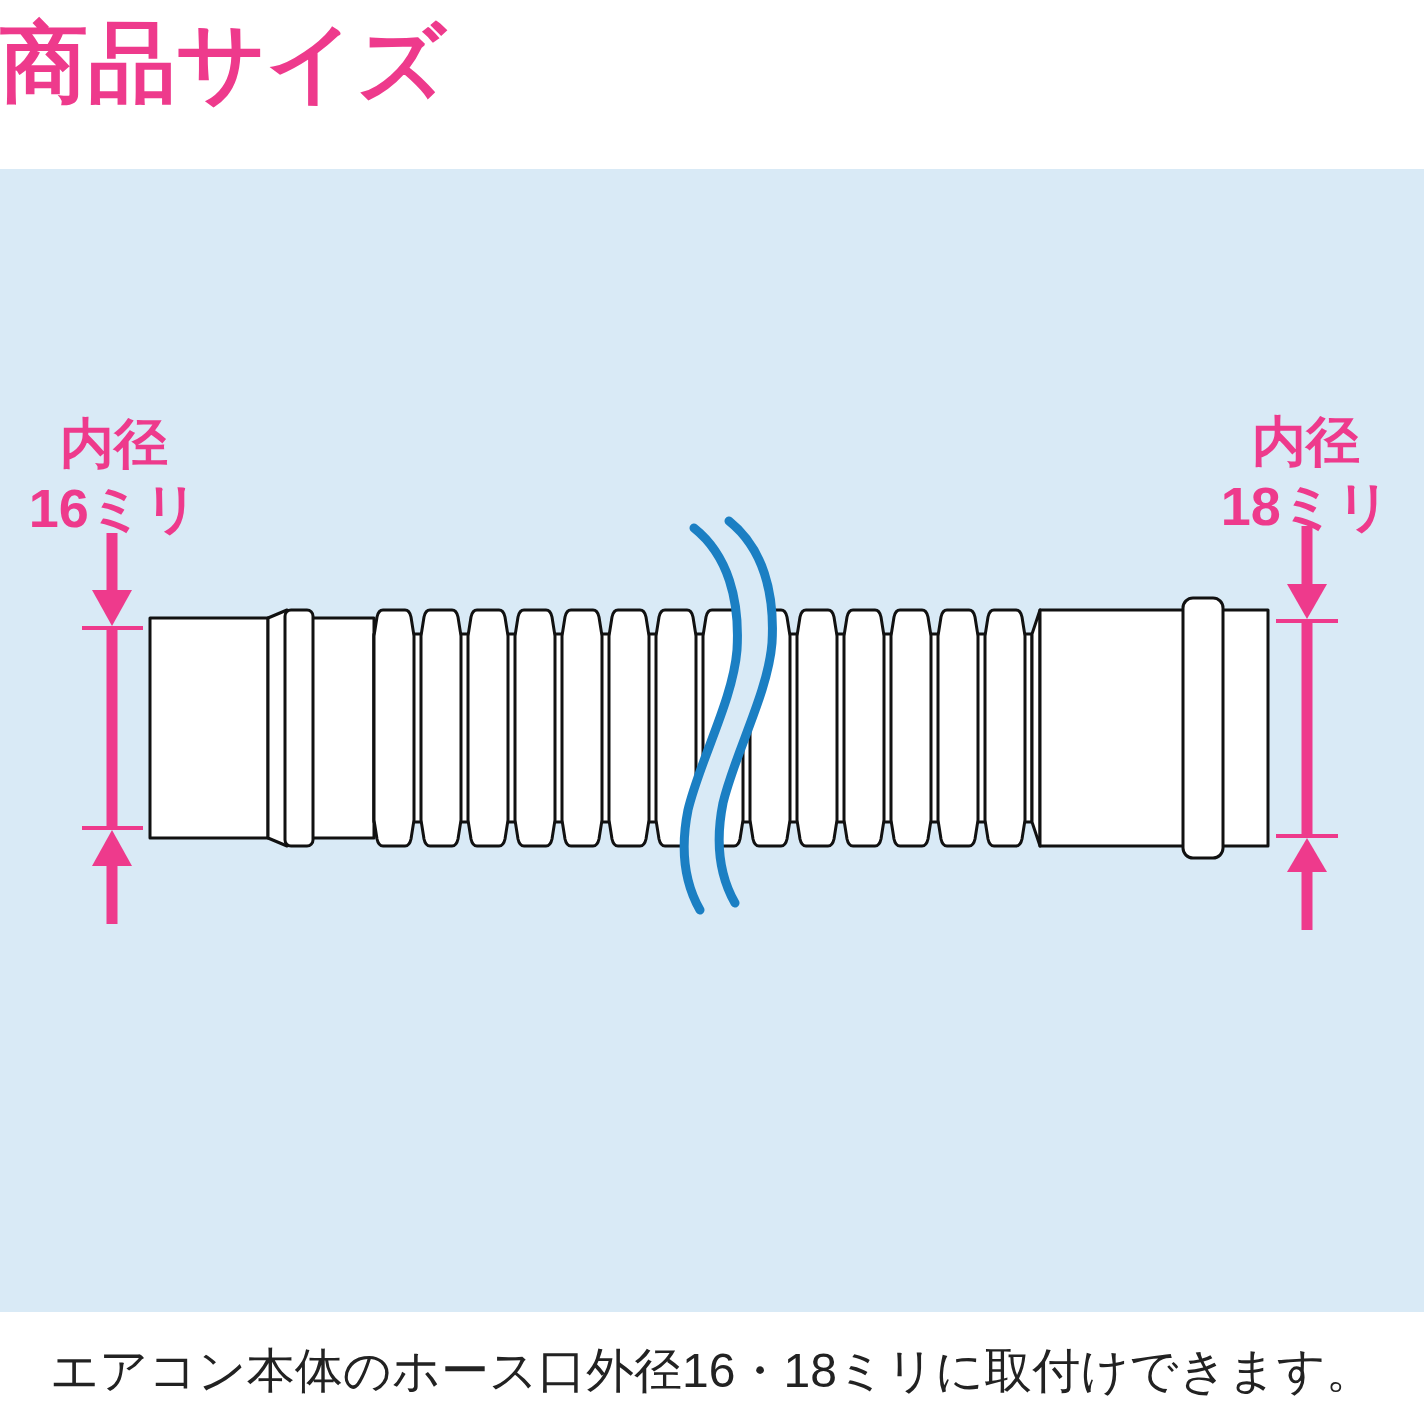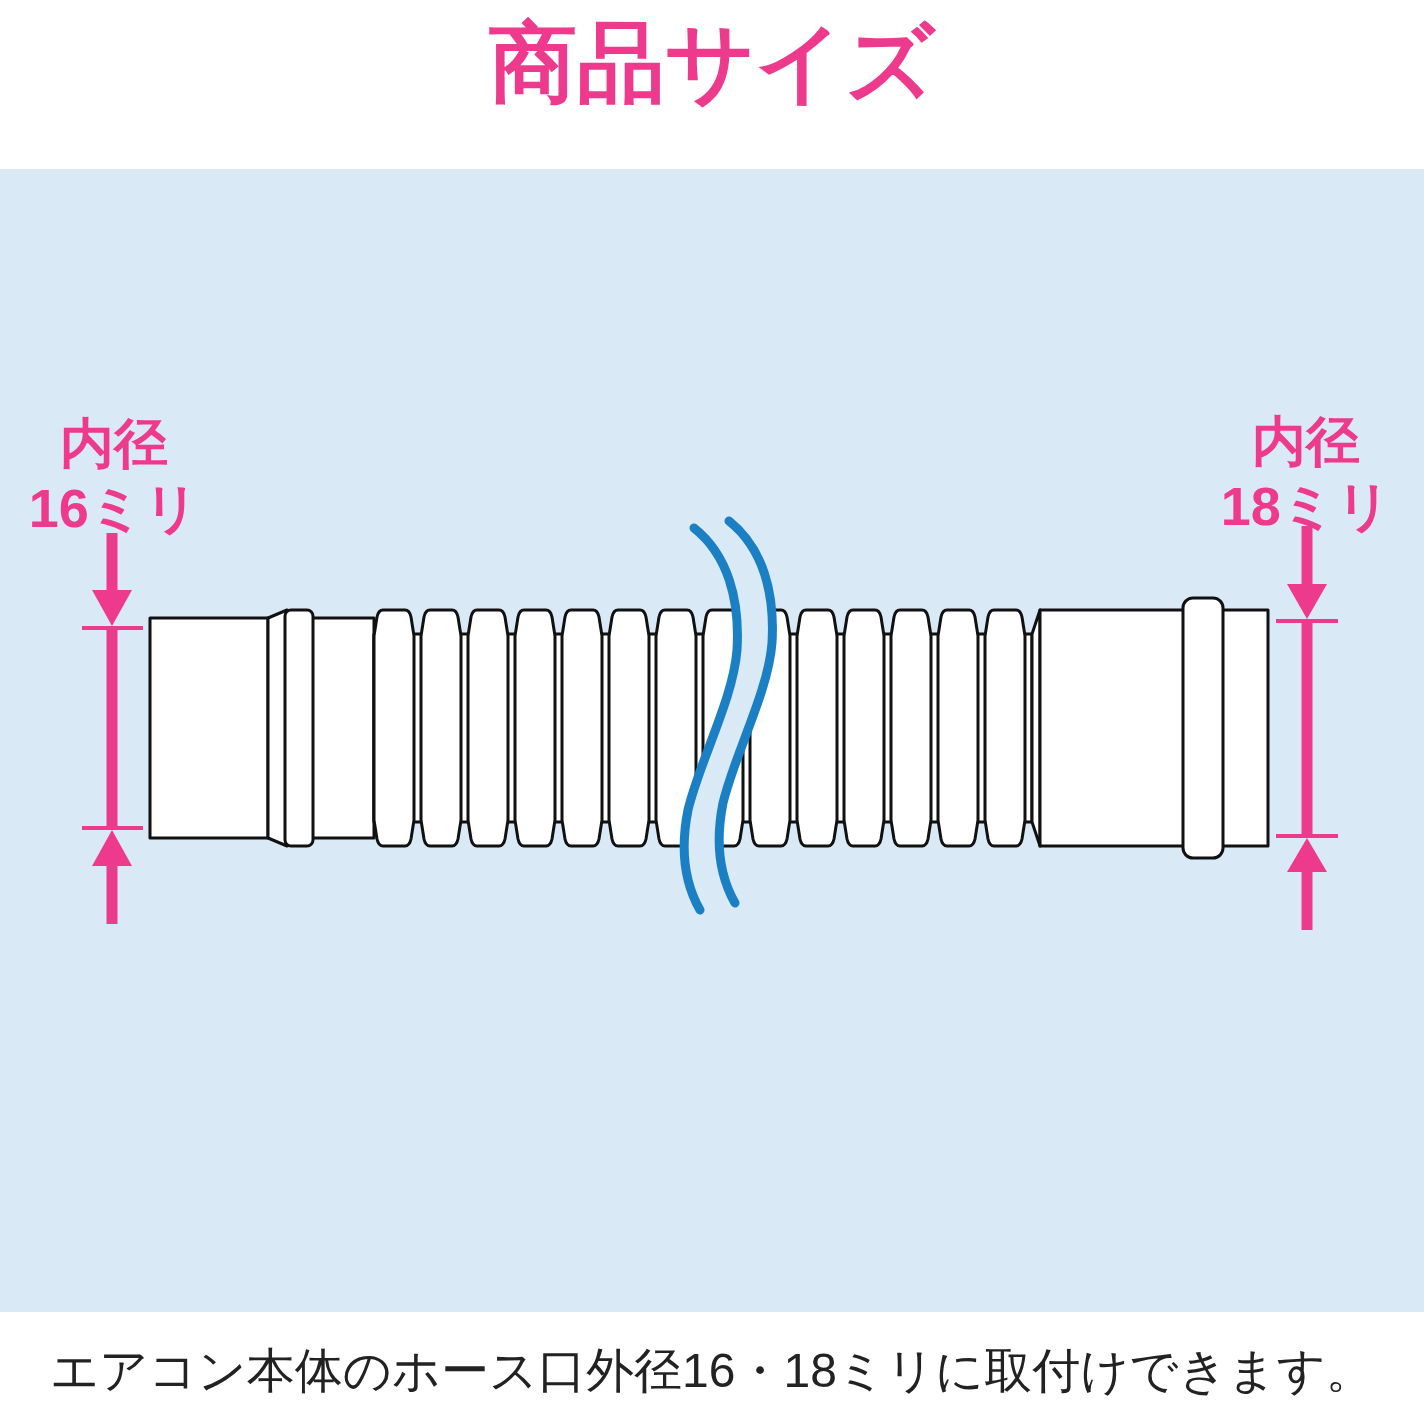--- a/index.html
+++ b/index.html
@@ -3,21 +3,21 @@
 <meta charset="utf-8">
 <style>
   html,body{margin:0;padding:0}
   body{
     width:1424px;height:1424px;position:relative;overflow:hidden;
     background:#ffffff;
     font-family:"Liberation Sans","DejaVu Sans",sans-serif;
   }
   .title{
     position:absolute;top:8px;left:0;width:100%;
-    text-align:center;white-space:nowrap;
+    white-space:nowrap;
     font-size:88px;font-weight:bold;line-height:1.25;
     color:var(--accent-pink,#ee3a8c);
   }
   .panel-svg{position:absolute;top:169px;left:0;display:block}
   .caption{
     position:absolute;top:1340px;left:0;width:100%;
     text-align:center;white-space:nowrap;
     font-size:48px;font-weight:400;line-height:1.3;
     color:var(--text-dark,#222222);
   }

